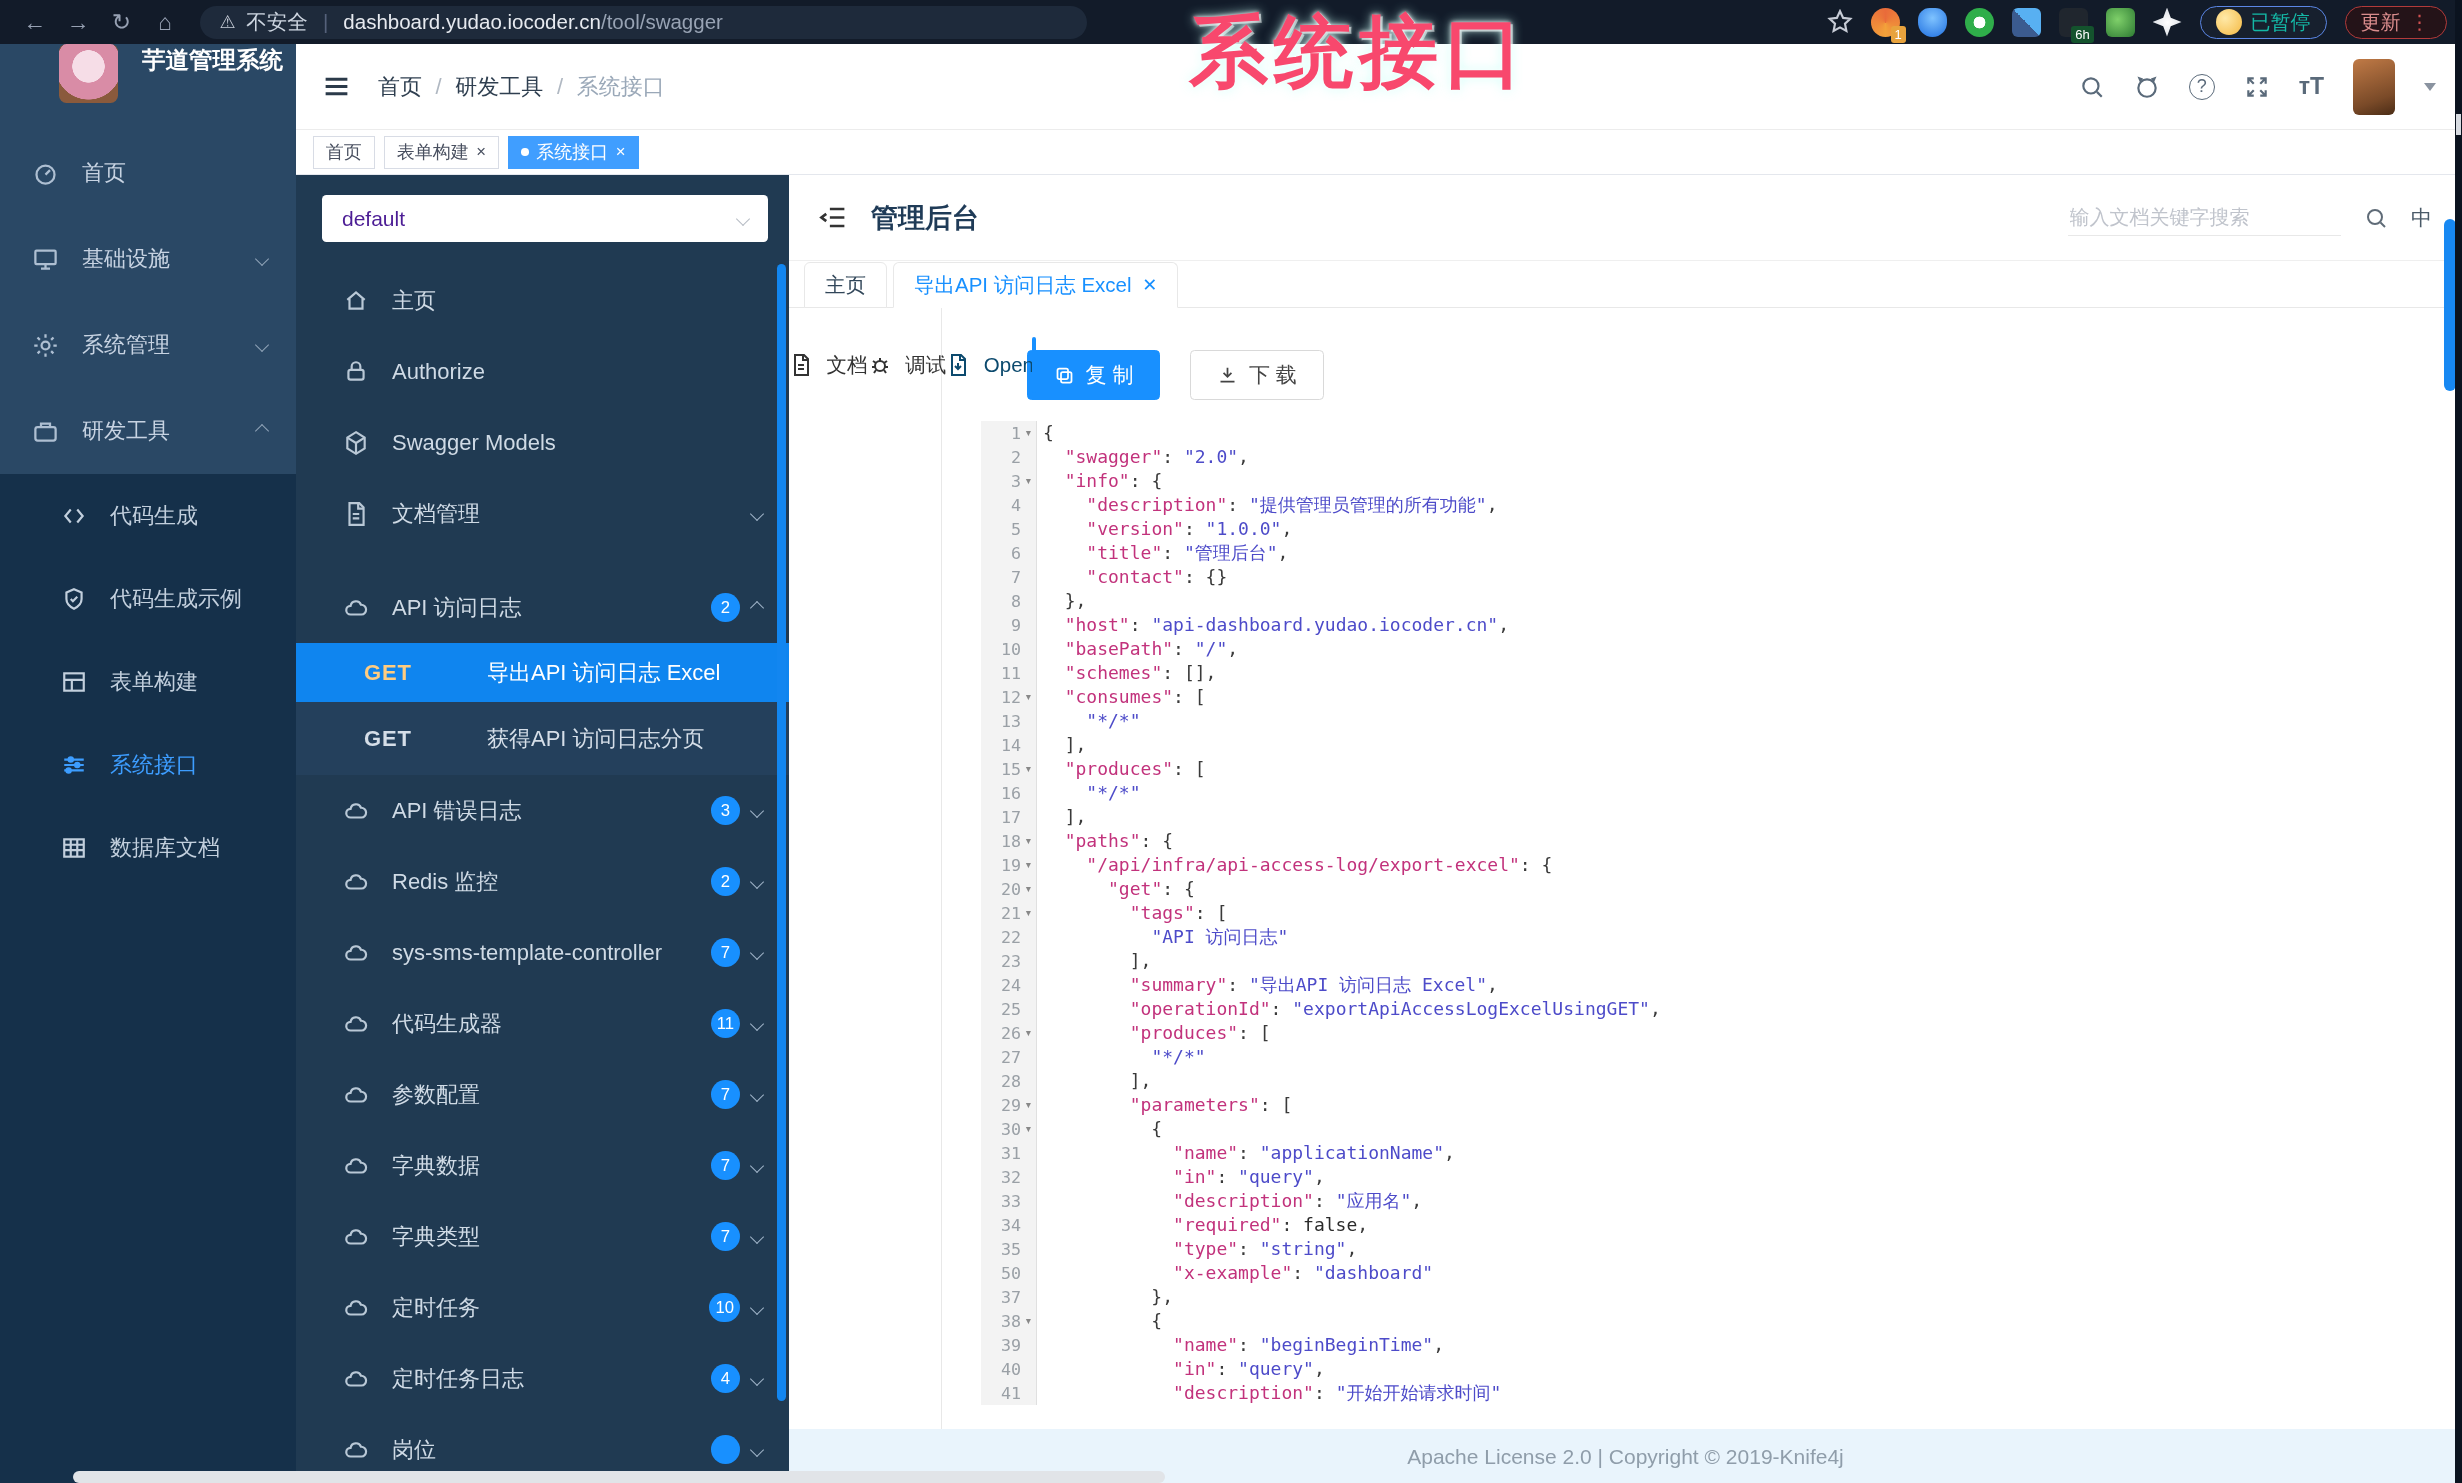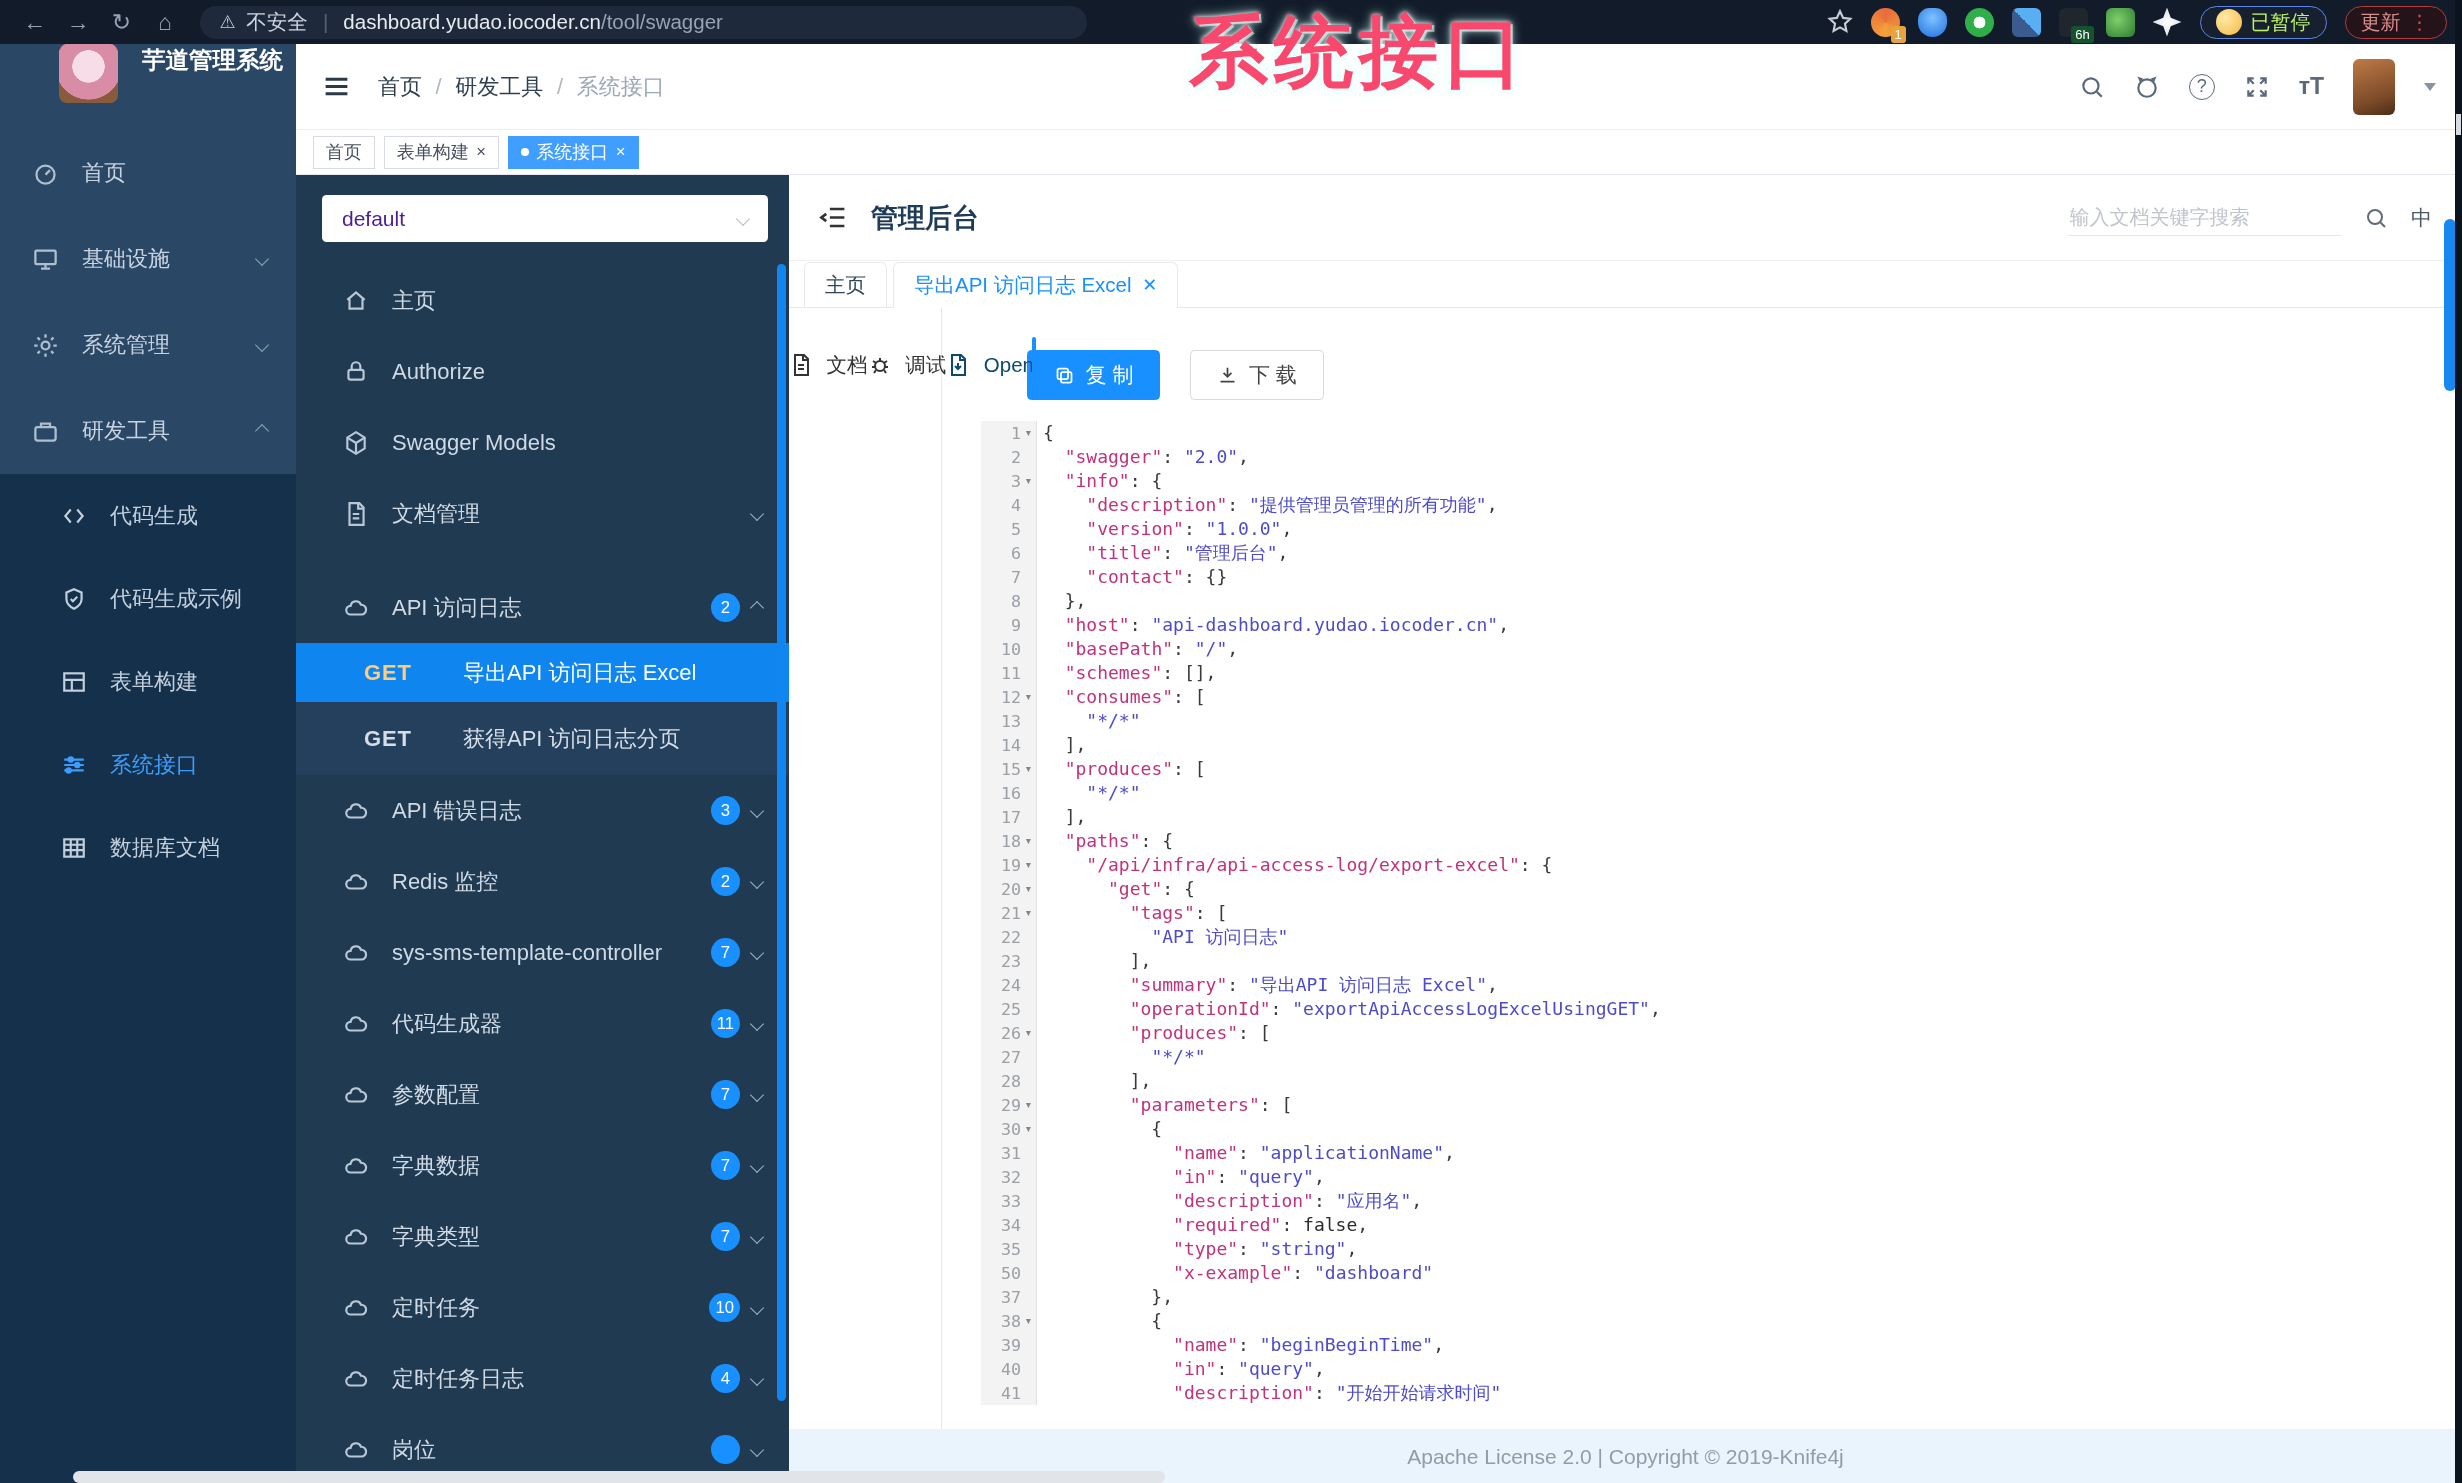--- a/index.html
+++ b/index.html
@@ -12,21 +12,21 @@
   .url-pill { margin-left:10.6px; height:33px; width:887px; background:#1e2a3b; border-radius:16.7px; display:flex; align-items:center; padding:0 20px; gap:10.6px; color:#cdd5e0; font-size:20.5px; flex:none; }
   .url-pill .warn { color:#c7cdd8; font-size:18px; }
   .url-sep { color:#55617a; margin:0 4.5px; }
   .url-domain { color:#e7eaf0; }
   .url-path { color:#98a3b4; }
   .b-right { margin-left:auto; display:flex; align-items:center; gap:18px; }
   .ext { width:29px; height:29px; border-radius:50%; position:relative; flex:none; }
   .ext .mini-badge { position:absolute; right:-6px; bottom:-6px; background:#e8a33d; color:#fff; font-size:13px; border-radius:3px; padding:0.8px 3.8px; }
   .ext .mini-badge.green { background:#14532d; }
   .pill { height:33px; border-radius:16.7px; display:flex; align-items:center; gap:9px; padding:0 15px; font-size:20px; flex:none; }
-  .pill.paused { border:1.5px solid #5b86e5; color:#bef264; background:#17202e; }
+  .pill.paused { border:1.5px solid #5b86e5; color:#14b8a6; background:#17202e; }
   .pill.update { border:1.5px solid #b23a3a; color:#d98c8c; background:#241318; }
   .face { width:26px; height:26px; border-radius:50%; background:radial-gradient(circle at 35% 35%, #ffe9a8, #f4b942); }
   .dots { color:#d05050; font-size:20px; letter-spacing:1.5px; }
 
   
   .watermark { position:absolute; left:1189px; top:0px; z-index:50; font-size:79px; font-weight:bold; letter-spacing:6px; color:#f8486d;
     text-shadow:0 0 4.5px rgba(255,255,255,.95), 0 0 12px rgba(200,255,248,.85), 2.3px 2.3px 0 rgba(255,255,255,.55); }
 
   
   .app { display:flex; height:1440px; }
@@ -74,21 +74,21 @@
   .k-select { margin:20px 21px 0 26px; height:47px; background:#fff; border-radius:4.5px; display:flex; align-items:center; padding:0 20px; color:#4c1d95; font-size:21px; }
   .k-select .chev { border-color:#b6bcc4; margin-left:auto; }
   .k-list { margin-top:23px; display:flex; flex-direction:column; }
   .k-item { height:71px; display:flex; align-items:center; padding:0 27px 0 47px; font-size:22px; cursor:pointer; flex:none; }
   .k-item svg { width:26px; height:26px; flex:none; color:#b9c8d6; }
   .k-item .lab { margin-left:23px; white-space:nowrap; }
   .k-item .right { margin-left:auto; display:flex; align-items:center; gap:12px; }
   .badge { min-width:29px; height:29px; border-radius:14.4px; background:#1890ff; color:#fff; font-size:16.7px; display:flex; align-items:center; justify-content:center; padding:0 6px; }
   .k-item .chev { margin-left:0; border-color:#9fb3c8; }
   .k-item.gap { margin-top:23px; }
-  .op-row { height:73px; display:flex; align-items:center; padding-left:68px; font-size:22px; color:#d5dee8; cursor:pointer; flex:none; background:#24405c; }
+  .op-row { height:73px; display:flex; align-items:center; padding-left:68px; font-size:22px; color:#d5dee8; cursor:pointer; flex:none; background:#24405c;gap:24px; }
   .op-row .method { width:99px; font-weight:bold; letter-spacing:0.8px; }
   .op-row.active { background:#0f85ef; color:#fff; height:59px; }
   .op-row.active .method { color:#ffcc80; }
   .k-scroll { position:absolute; right:3px; top:89px; width:9px; height:1137px; border-radius:4.5px; background:#1286f0; }
 
   
   .main { flex:1; min-width:0; background:#fff; display:flex; flex-direction:column; position:relative; }
   .p-head { height:86px; display:flex; align-items:center; padding:0 30px; border-bottom:0.8px solid #efefef; flex:none; }
   .p-head svg.fold { width:29px; height:29px; color:#333; }
   .p-title { margin-left:23px; font-size:27px; font-weight:bold; color:#1f3b57; }

